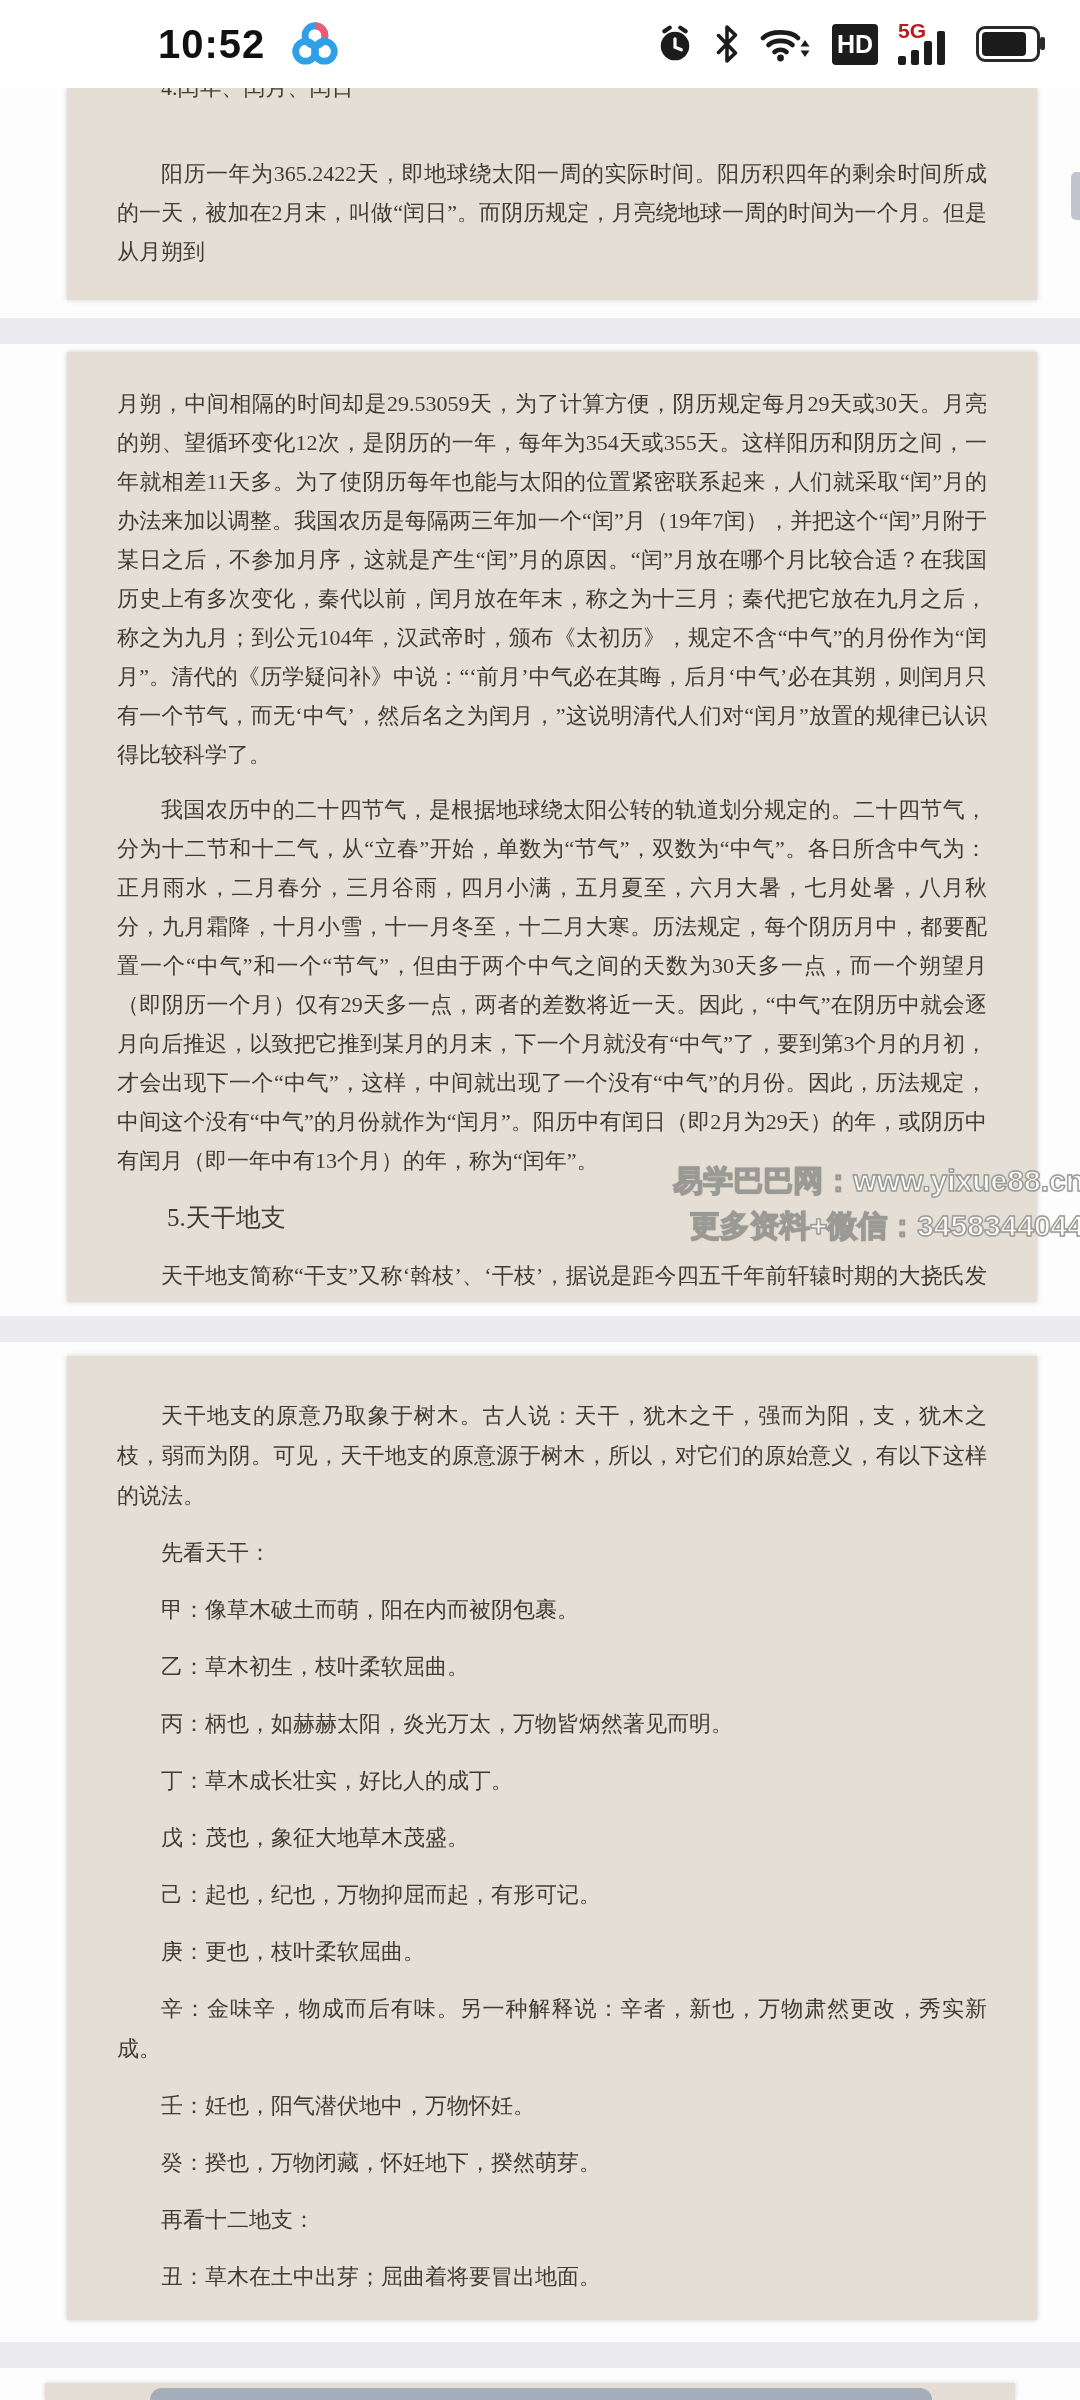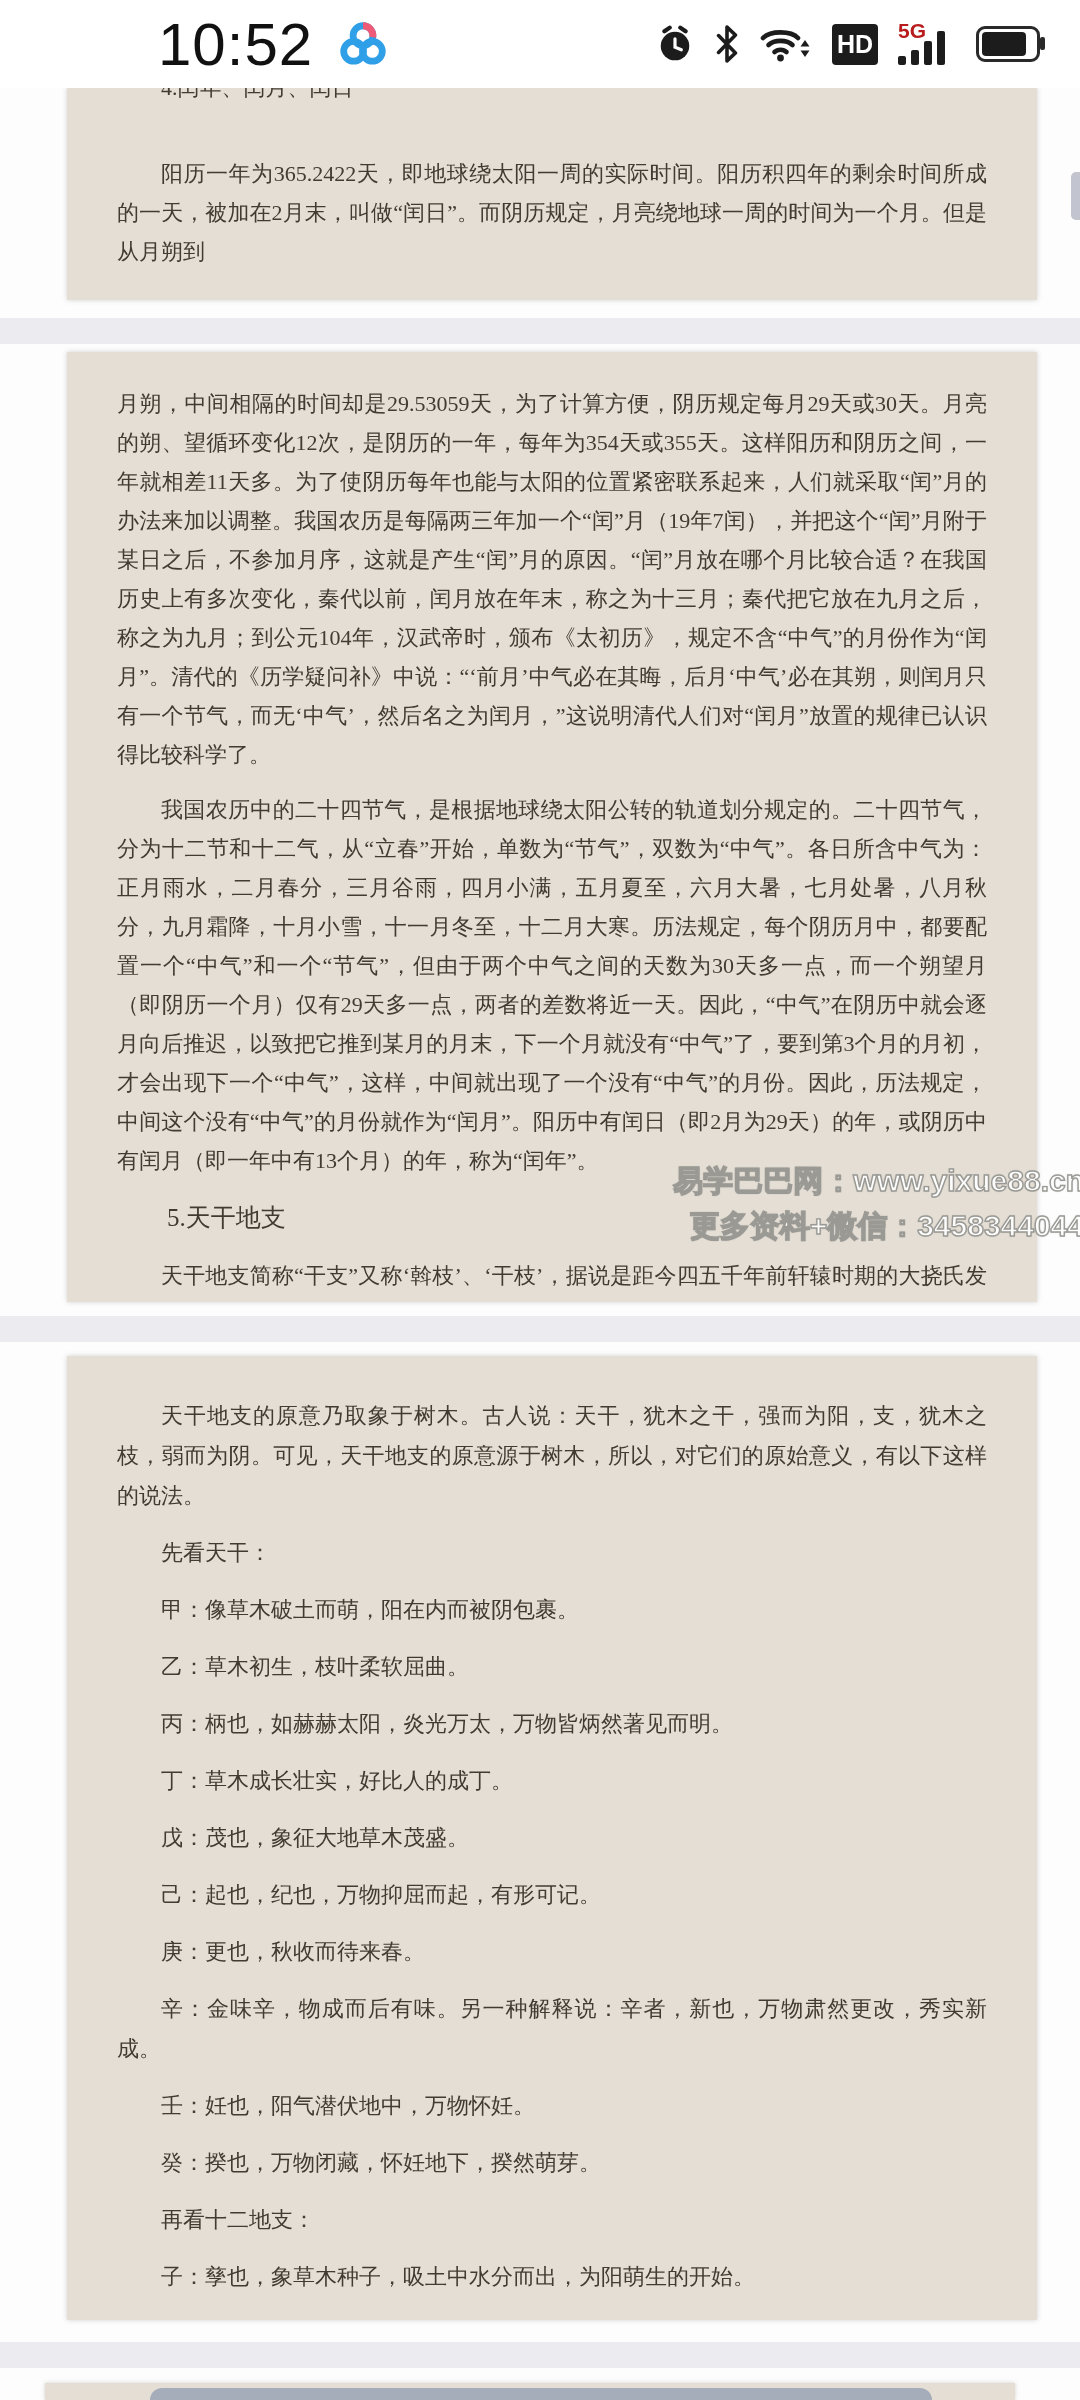--- a/index.html
+++ b/index.html
@@ -4,21 +4,21 @@
 <style>
   html,body{margin:0;padding:0;}
   body{width:1080px;height:2400px;background:#ffffff;overflow:hidden;
        font-family:"Liberation Sans","DejaVu Sans",sans-serif;}
   .screen{position:relative;width:1080px;height:2400px;background:#fdfdfe;overflow:hidden;}
 
   
   .status-bar{position:absolute;top:0;left:0;width:1080px;height:88px;background:#ffffff;z-index:30;
               display:flex;align-items:center;justify-content:space-between;padding:0 30px;box-sizing:border-box;}
   .sb-left{display:flex;align-items:center;gap:26px;padding-left:128px;}
-  .sb-time{font-size:60px;font-weight:400;color:#111111;letter-spacing:1px;}
+  .sb-time{font-size:40px;font-weight:700;color:#111111;letter-spacing:1px;}
   .sb-right{display:flex;align-items:center;gap:20px;padding-right:10px;}
   .sb-icon{display:inline-flex;align-items:center;justify-content:center;}
   .hd-badge{background:#1c1c1c;color:#ffffff;font-weight:700;font-size:25px;
             border-radius:4px;width:46px;height:41px;display:flex;align-items:center;justify-content:center;}
   .sig{position:relative;width:58px;height:46px;}
   .sig-label{position:absolute;left:0;top:-2px;font-size:21px;font-weight:700;color:#b91c1c;}
   .sig-bars{position:absolute;bottom:2px;left:0;display:flex;align-items:flex-end;gap:5px;}
   .sig-bars i{display:block;width:8px;background:#1c1c1c;border-radius:2px;}
   .battery{position:relative;width:58px;height:30px;border:3px solid #2a2a2a;border-radius:9px;}
   .battery .fill{position:absolute;left:3px;top:3px;bottom:3px;width:44px;background:#1c1c1c;border-radius:4px;}
@@ -140,26 +140,25 @@
 
   <div class="page page3">
     <p class="para-indent">天干地支的原意乃取象于树木。古人说：天干，犹木之干，强而为阳，支，犹木之枝，弱而为阴。可见，天干地支的原意源于树木，所以，对它们的原始意义，有以下这样的说法。</p>
     <p class="para-indent">先看天干：</p>
     <p class="para-indent">甲：像草木破土而萌，阳在内而被阴包裹。</p>
     <p class="para-indent">乙：草木初生，枝叶柔软屈曲。</p>
     <p class="para-indent">丙：柄也，如赫赫太阳，炎光万太，万物皆炳然著见而明。</p>
     <p class="para-indent">丁：草木成长壮实，好比人的成丁。</p>
     <p class="para-indent">戊：茂也，象征大地草木茂盛。</p>
     <p class="para-indent">己：起也，纪也，万物抑屈而起，有形可记。</p>
-    <p class="para-indent">庚：更也，秋收而待来春。</p>
+    <p class="para-indent">庚：更也，枝叶柔软屈曲。</p>
     <p class="para-indent">辛：金味辛，物成而后有味。另一种解释说：辛者，新也，万物肃然更改，秀实新成。</p>
     <p class="para-indent">壬：妊也，阳气潜伏地中，万物怀妊。</p>
     <p class="para-indent">癸：揆也，万物闭藏，怀妊地下，揆然萌芽。</p>
     <p class="para-indent">再看十二地支：</p>
-    <p class="para-indent">子：孳也，象草木种子，吸土中水分而出，为阳萌生的开始。</p>
     <p class="para-indent">丑：草木在土中出芽；屈曲着将要冒出地面。</p>
   </div>
 
   <div class="gap-band band3"></div>
 
   <div class="page4-strip"></div>
   <div class="page4-bar"></div>
 
   <div class="watermark">
     <div>易学巴巴网：www.yixue88.cn</div>

